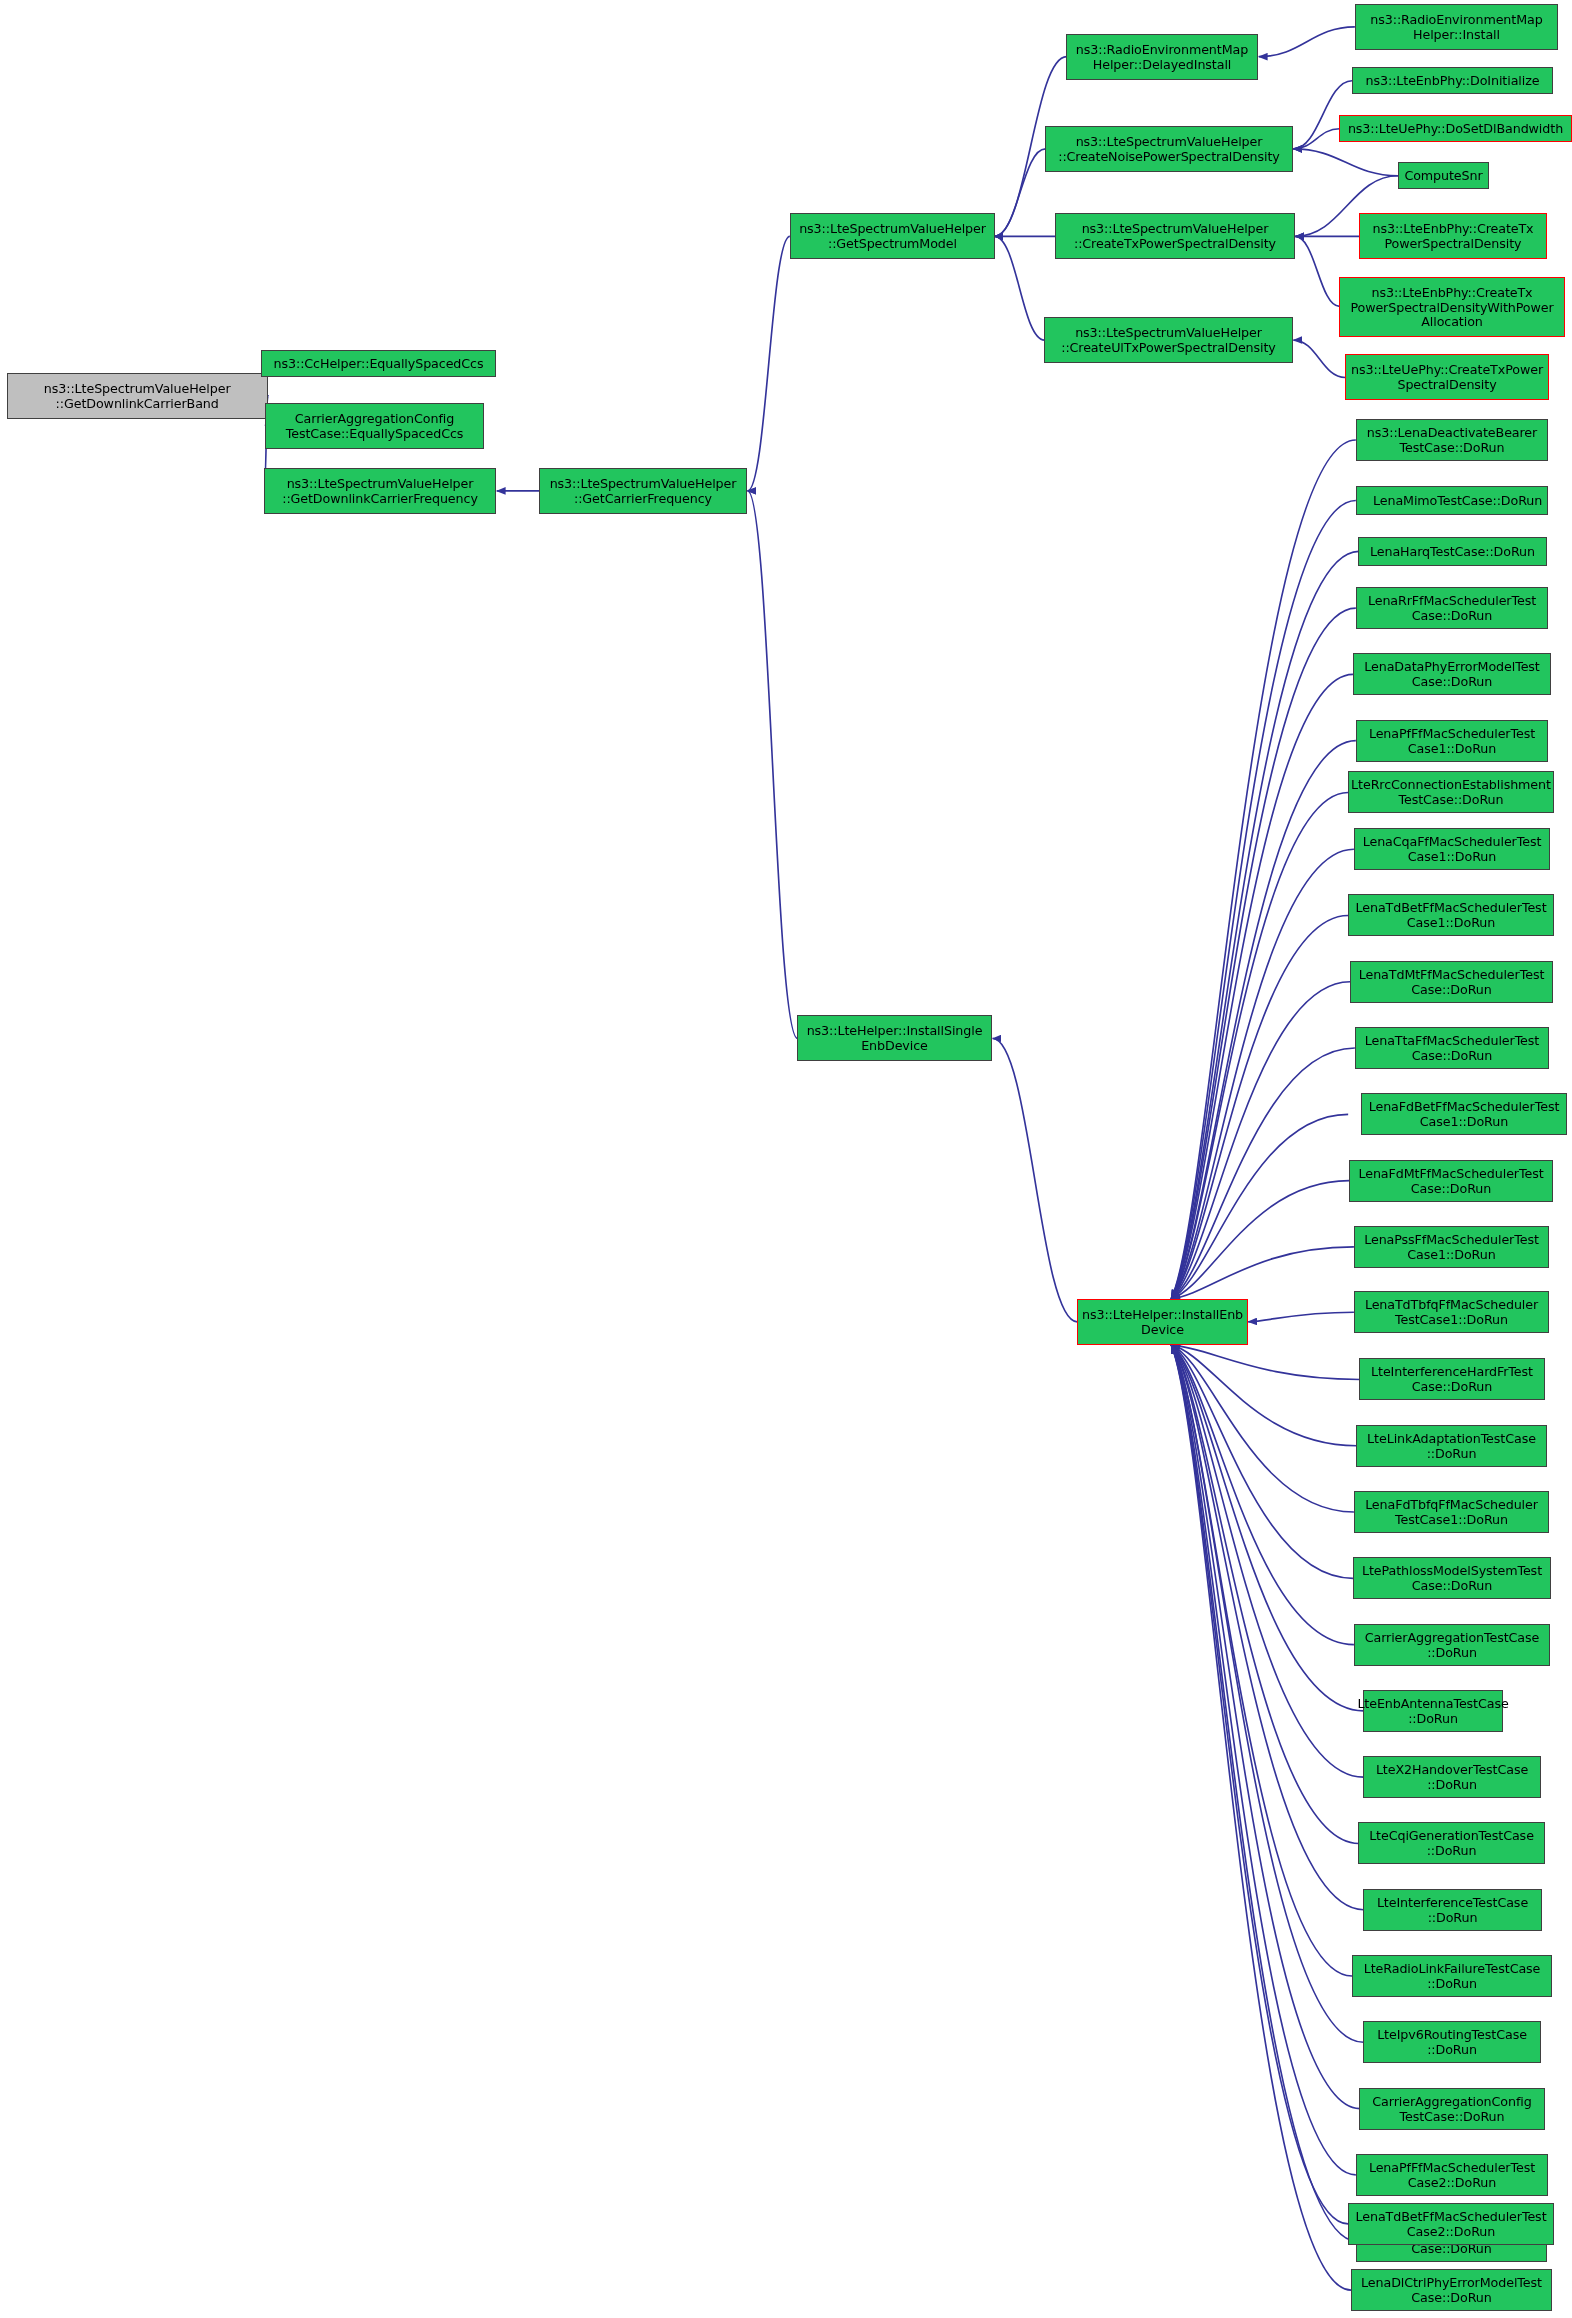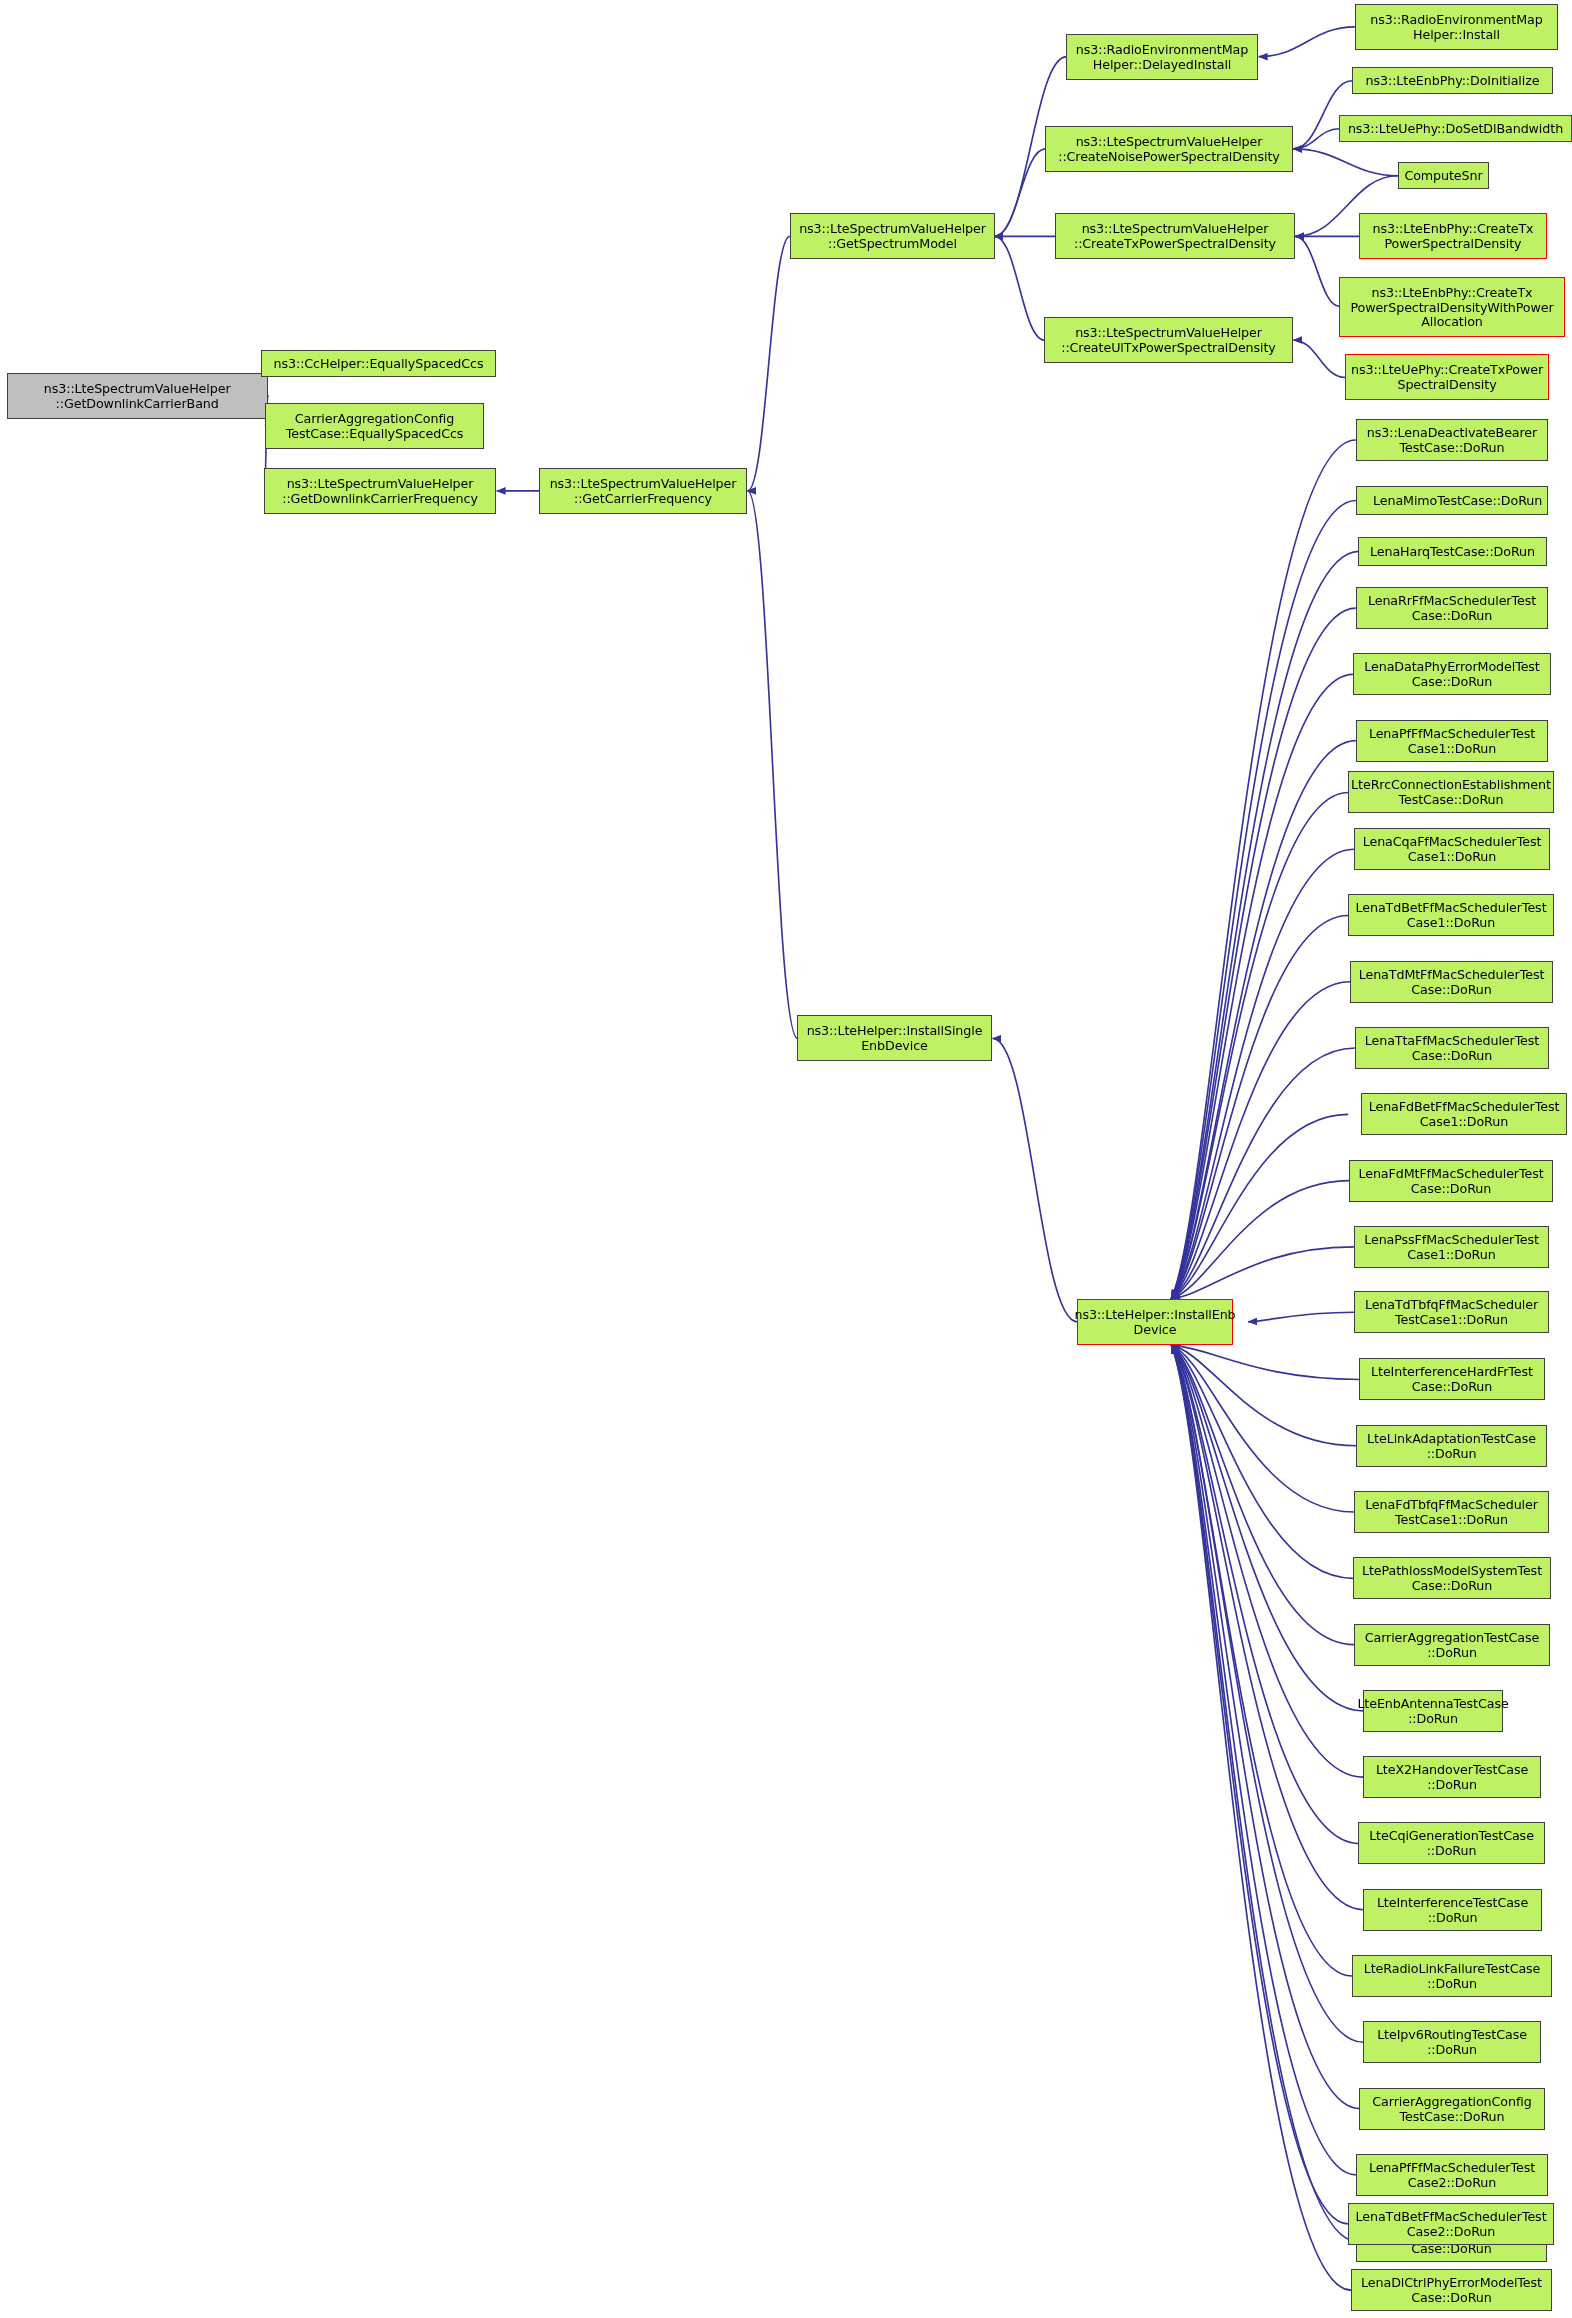--- a/index.html
+++ b/index.html
@@ -23,21 +23,21 @@
     height: 2318px;
     pointer-events: none;
   }
   .node {
     position: absolute;
     box-sizing: border-box;
     display: flex;
     align-items: center;
     justify-content: center;
     text-align: center;
-    background: #bef264;
+    background: #22c55e;
     border: 1.5px solid #404040;
     color: #000000;
     font-size: 12.7px;
     line-height: 1.18;
     letter-spacing: -0.1px;
     padding: 1.9px 4.8px;
     white-space: pre-line;
     z-index: 5;
   }
   .node.red {
@@ -139,21 +139,21 @@
       <div class="node" style="left: 1398px; top: 162px; width: 91px; height: 27px;">ComputeSnr</div>
       <div class="node red" style="left: 1359px; top: 213px; width: 188px; height: 46px;">ns3::LteEnbPhy::CreateTx
 PowerSpectralDensity</div>
       <div class="node red" style="left: 1339px; top: 277px; width: 226px; height: 60px;">ns3::LteEnbPhy::CreateTx
 PowerSpectralDensityWithPower
 Allocation</div>
       <div class="node red" style="left: 1345px; top: 354px; width: 204px; height: 46px;">ns3::LteUePhy::CreateTxPower
 SpectralDensity</div>
       <div class="node" style="left: 797px; top: 1015px; width: 195px; height: 46px;">ns3::LteHelper::InstallSingle
 EnbDevice</div>
-      <div class="node red" style="left: 1077px; top: 1299px; width: 156px; height: 46px;">ns3::LteHelper::InstallEnb
+      <div class="node red" style="left: 1077px; top: 1299px; width: 171px; height: 46px;">ns3::LteHelper::InstallEnb
 Device</div>
       <div class="node" style="left: 1356px; top: 419px; width: 192px; height: 42px;">ns3::LenaDeactivateBearer
 TestCase::DoRun</div>
       <div class="node" style="left: 1356px; top: 486px; width: 192px; height: 29px; padding-left: 16px;">LenaMimoTestCase::DoRun</div>
       <div class="node" style="left: 1358px; top: 537px; width: 189px; height: 29px;">LenaHarqTestCase::DoRun</div>
       <div class="node" style="left: 1356px; top: 587px; width: 192px; height: 42px;">LenaRrFfMacSchedulerTest
 Case::DoRun</div>
       <div class="node" style="left: 1353px; top: 653px; width: 198px; height: 42px;">LenaDataPhyErrorModelTest
 Case::DoRun</div>
       <div class="node" style="left: 1356px; top: 720px; width: 192px; height: 42px;">LenaPfFfMacSchedulerTest

